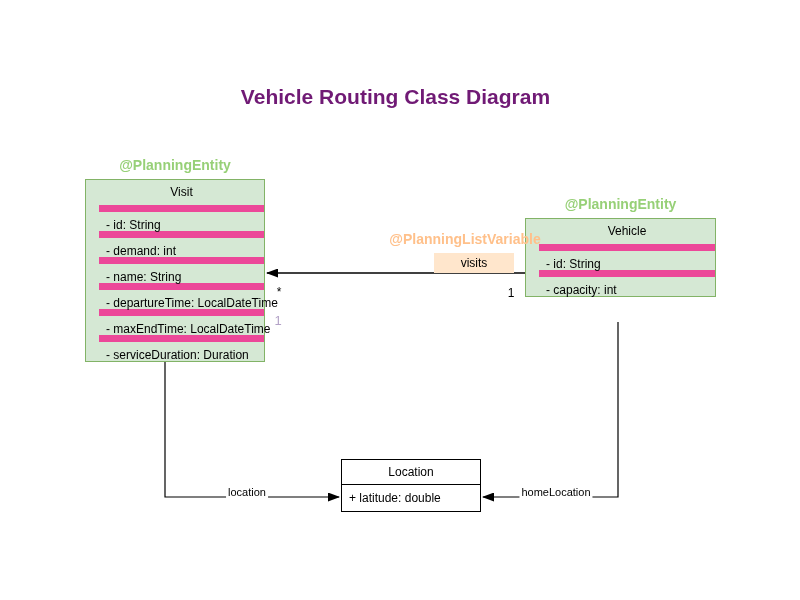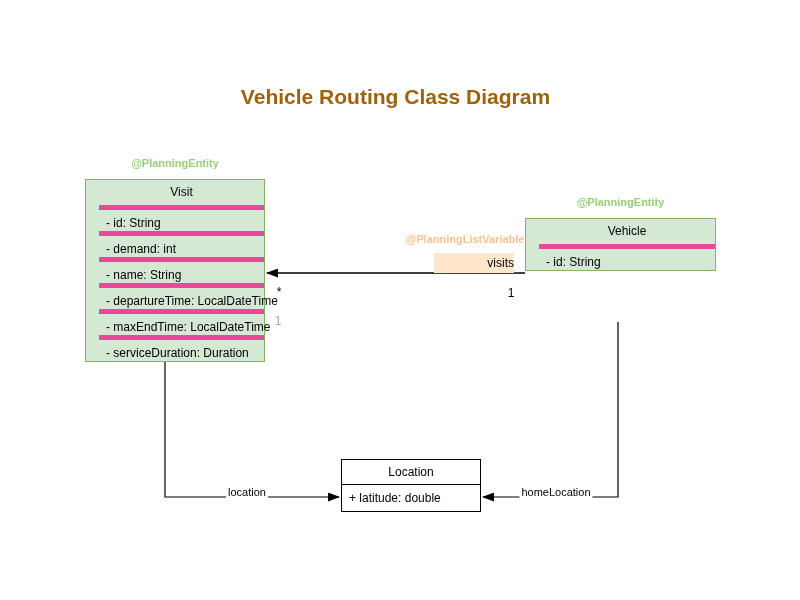--- a/index.html
+++ b/index.html
@@ -1,38 +1,38 @@
 <!DOCTYPE html>
 <html><head>
 <meta charset="utf-8">
 <style>
   * { margin:0; padding:0; box-sizing:border-box; }
   html,body { width:800px; height:600px; }
   body { background:#ffffff; font-family:"Liberation Sans", sans-serif; color:#000; }
   .canvas { position:relative; width:800px; height:600px; background:#ffffff; overflow:hidden; }
 
   .title { position:absolute; left:0; top:85px; width:791px; text-align:center;
-           font-size:21px; font-weight:bold; color:#a16207; }
+           font-size:21px; font-weight:bold; color:#701a75; }
 
   .edges { position:absolute; left:0; top:0; width:800px; height:600px; }
 
   .uml-class { position:absolute; border:1px solid #000; font-size:12px; background:#fff; }
   .uml-class.green { background:#d5e8d4; border-color:#82b366;padding-left:13px; }
   .uml-class.plain { background:#ffffff; border-color:#000000; }
   .class-header { height:25px; line-height:25px; text-align:center; }
   .plain .class-header { border-bottom:1px solid #000000; }
   .attr-row { height:26px; line-height:26px; padding-left:7px; white-space:nowrap; }
-  .green .attr-row { border-top:5px solid #ec4899; }
+  .green .attr-row { border-top:7px solid #ec4899; }
 
-  .stereotype { position:absolute; font-size:11px; font-weight:bold; text-align:center; white-space:nowrap; }
+  .stereotype { position:absolute; font-size:14px; font-weight:bold; text-align:center; white-space:nowrap; }
   .stereotype.green-text { color:#97d077; }
   .stereotype.orange-text { color:#ffc08a; transform:translate(-50%,-50%); }
 
   .edge-label-box { position:absolute; left:434px; top:253px; width:80px; height:20px;
-                    background:#ffe6cc; font-size:12px; line-height:20px; text-align:right; }
+                    background:#ffe6cc; font-size:12px; line-height:20px; text-align:center; }
 
   .mult { position:absolute; font-size:12px; transform:translate(-50%,-50%); color:#000; }
   .mult.purple { color:#b3a2c7; font-size:13px; }
 
   .edge-label { position:absolute; font-size:11px; transform:translate(-50%,-50%);
                 background:#ffffff; padding:0 2px; white-space:nowrap; }
 </style>
 </head>
 <body>
 
@@ -62,20 +62,21 @@
         <div class="attr-row">- maxEndTime: LocalDateTime</div>
         <div class="attr-row">- serviceDuration: Duration</div>
       </div>
   </div>
 
   <div class="stereotype green-text" style="left:525px; top:196px; width:191px;">@PlanningEntity</div>
   <div class="uml-class green" style="left:525px; top:218px; width:191px;">
     <div class="class-header">Vehicle</div>
     <div class="class-body">
         <div class="attr-row">- id: String</div>
+        <div class="attr-row">- capacity: int</div>
       </div>
   </div>
 
   <div class="uml-class plain" style="left:341px; top:459px; width:140px;">
     <div class="class-header">Location</div>
     <div class="class-body">
         <div class="attr-row">+ latitude: double</div>
       </div>
   </div>
 

